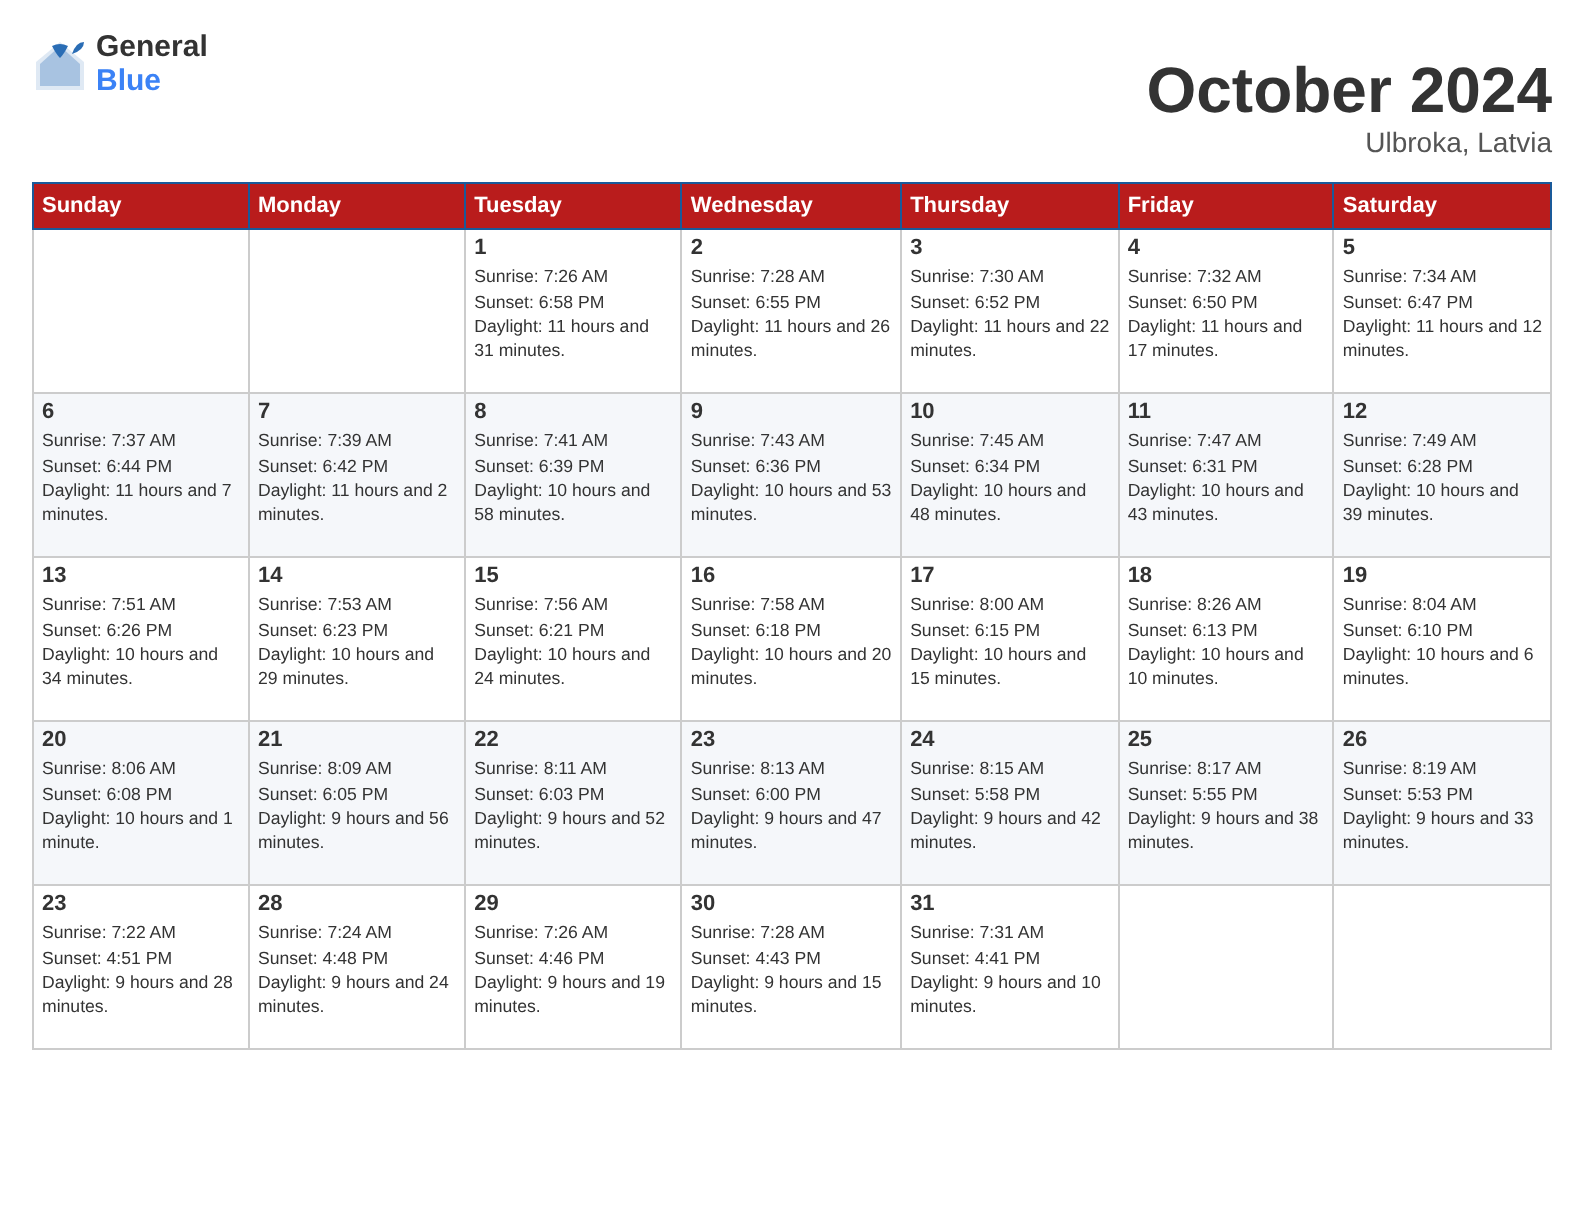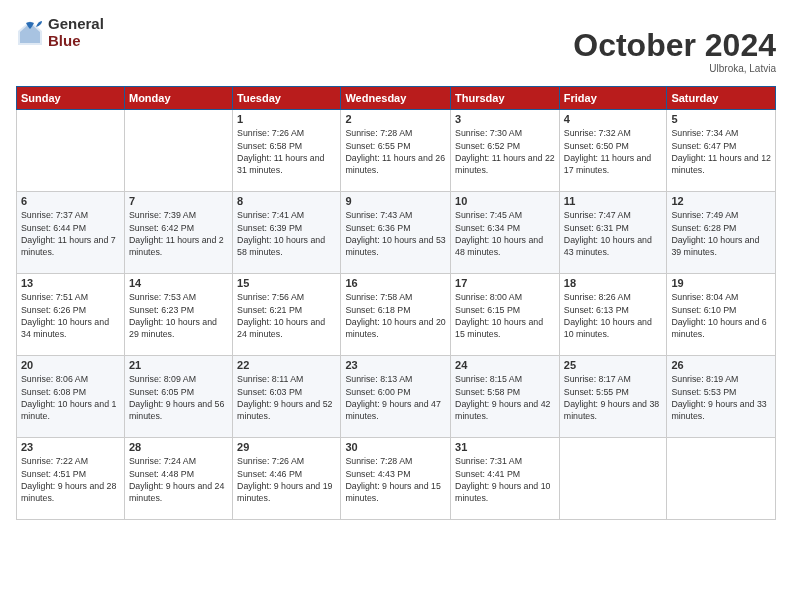--- a/index.html
+++ b/index.html
@@ -32,39 +32,39 @@
       line-height: 1.1;
     }
     .logo-general {
       font-size: 15px;
       font-weight: bold;
       color: #333;
     }
     .logo-blue {
       font-size: 15px;
       font-weight: bold;
-      color: #7f1d1d;
+      color: #3b82f6;
     }
     .logo-icon {
       width: 28px;
       height: 28px;
       margin-right: 4px;
     }
     .title-block {
       text-align: right;
       margin-top: 12px;
     }
     .month-title {
       font-size: 32px;
       font-weight: bold;
       color: #333;
       line-height: 1.1;
     }
     .location {
-      font-size: 10px;
+      font-size: 14px;
       color: #555;
     }
     .calendar {
       width: 100%;
       border-collapse: collapse;
       font-size: 9.5px;
     }
     .calendar th {
       background: #b91c1c;
       color: #fff;

